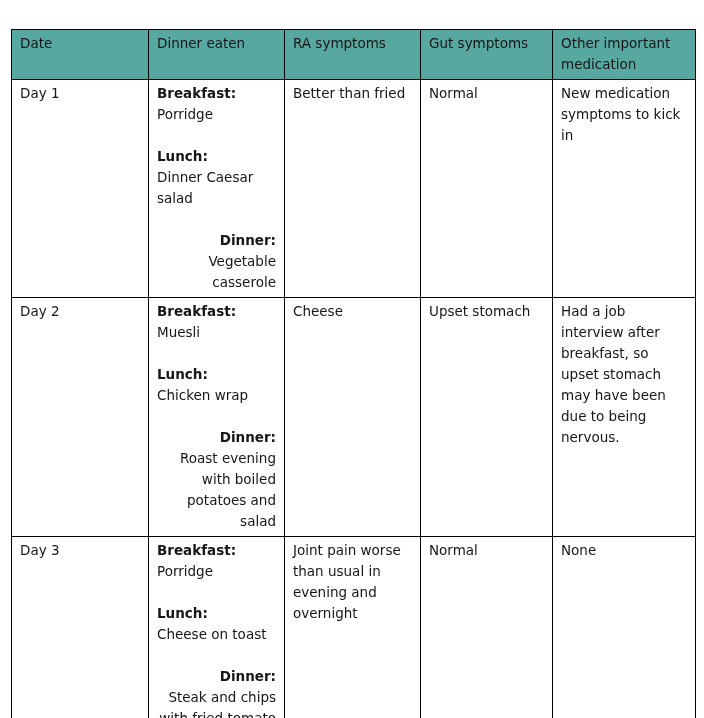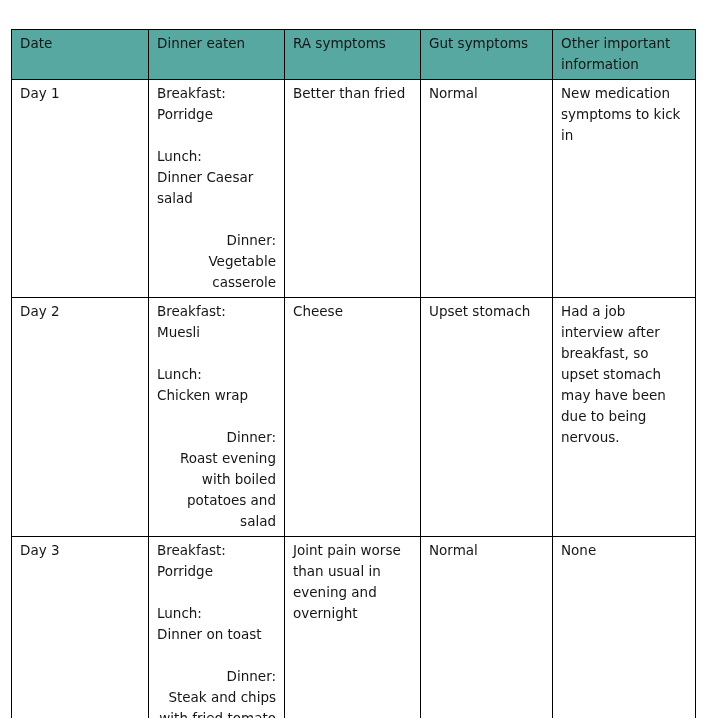--- a/index.html
+++ b/index.html
@@ -38,41 +38,41 @@
   .diary thead th {
     background: #57a8a1;
     height: 36px;
     font-weight: 400;
   }
   tr.row-day1 { height: 206px; }
   tr.row-day2 { height: 227px; }
   tr.row-day3 { height: 204px; }
   .meal { margin-bottom: 21px; }
   .meal:last-child { margin-bottom: 0; text-align: right; }
-  .meal-label { font-weight: 400; }
+  .meal-label { font-weight: 700; }
 </style>
 </head>
 <body>
 
 <div class="page">
   <table class="diary">
     <colgroup>
       <col style="width:137px">
       <col style="width:136px">
       <col style="width:136px">
       <col style="width:132px">
       <col style="width:143px">
     </colgroup>
     <thead>
       <tr>
         <th>Date</th>
         <th>Dinner eaten</th>
         <th>RA symptoms</th>
         <th>Gut symptoms</th>
-        <th>Other important information</th>
+        <th>Other important medication</th>
       </tr>
     </thead>
     <tbody>
       <tr class="row-day1">
         <td>Day 1</td>
         <td>
           <div class="meal">
             <div class="meal-label">Breakfast:</div>
             <div>Porridge</div>
           </div>
@@ -111,21 +111,21 @@
       </tr>
       <tr class="row-day3">
         <td>Day 3</td>
         <td>
           <div class="meal">
             <div class="meal-label">Breakfast:</div>
             <div>Porridge</div>
           </div>
           <div class="meal">
             <div class="meal-label">Lunch:</div>
-            <div>Dinner on toast</div>
+            <div>Cheese on toast</div>
           </div>
           <div class="meal">
             <div class="meal-label">Dinner:</div>
             <div>Steak and chips with fried tomato</div>
           </div>
         </td>
         <td>Joint pain worse than usual in evening and overnight</td>
         <td>Normal</td>
         <td>None</td>
       </tr>

